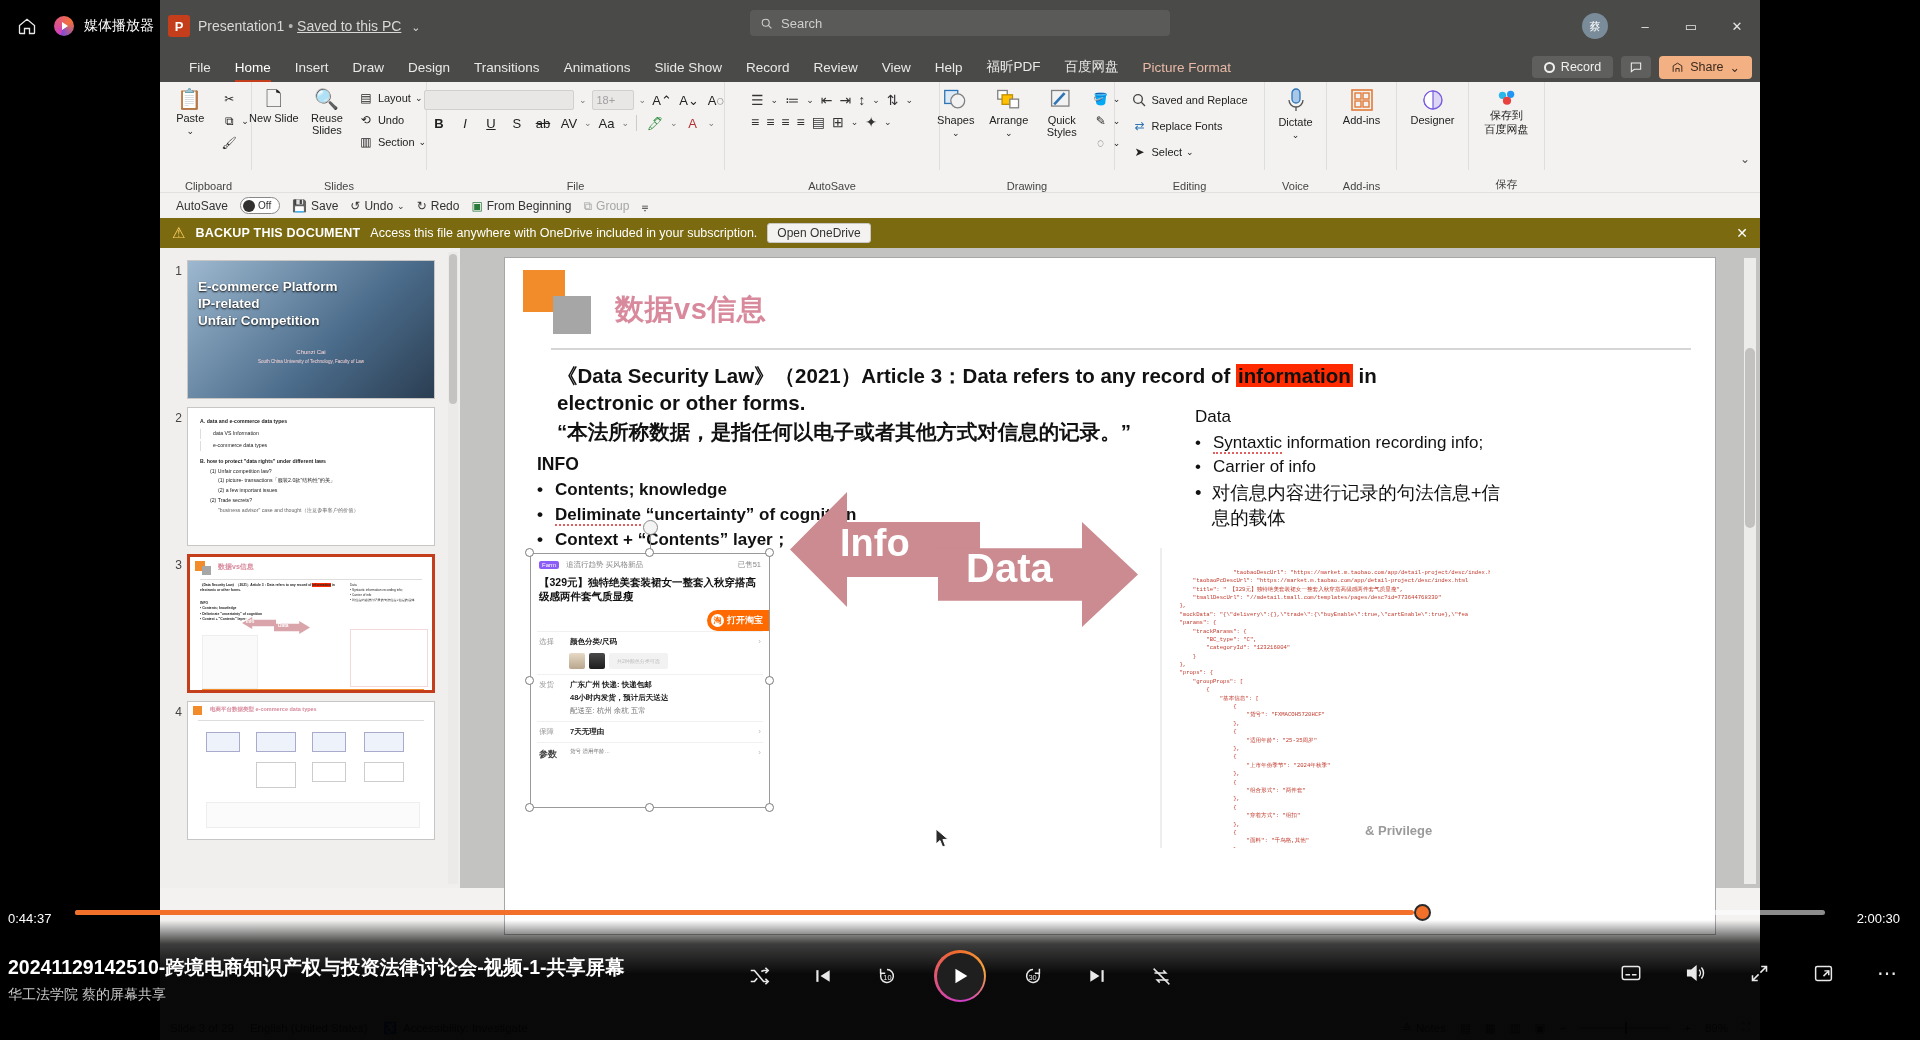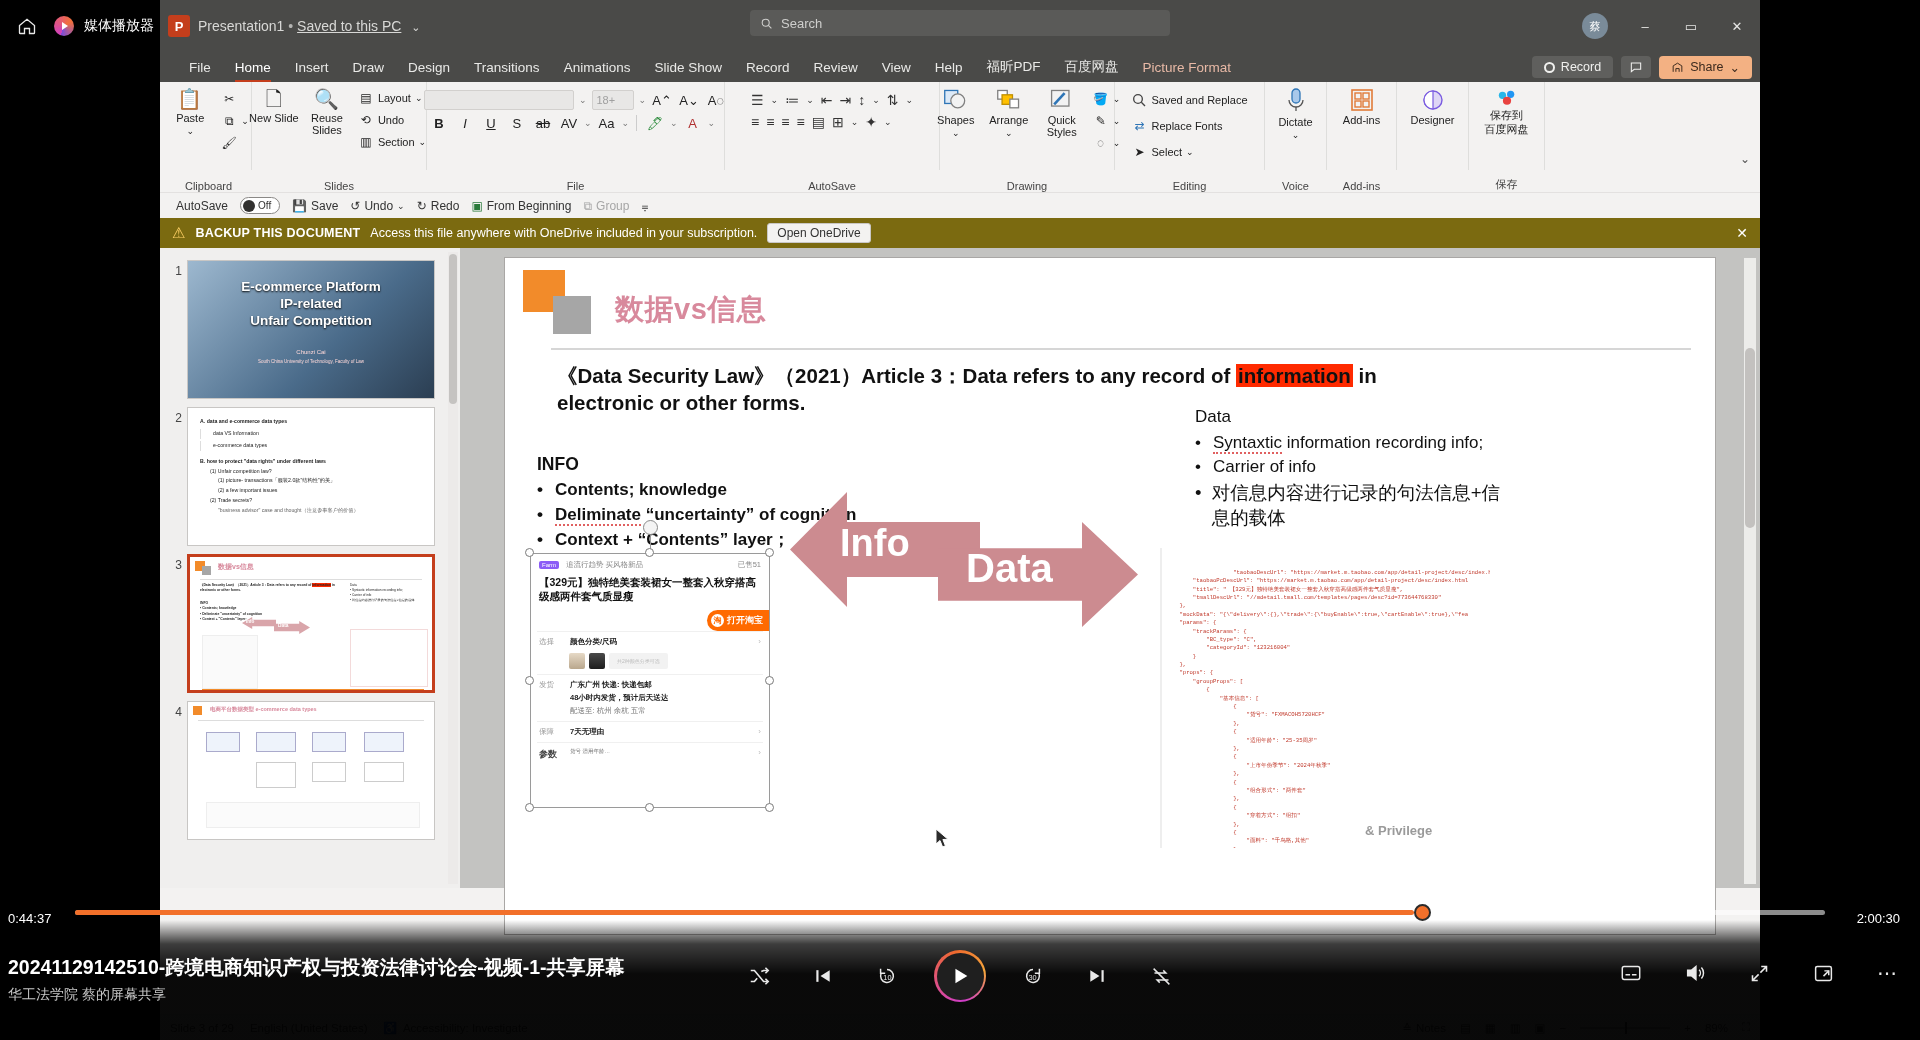--- a/index.html
+++ b/index.html
@@ -531,21 +531,21 @@
       <span class="x">✕</span>
     </div>
 
     <div class="workspace">
 
       <div class="thumbs">
 
         <div class="thumb-row">
           <span class="thumb-num">1</span>
           <div class="thumb" style="background:linear-gradient(135deg,#9db8cf,#4a6b8a 60%,#2b3e52)">
-            <div style="position:absolute;left:10px;top:18px;right:10px;text-align:center;color:#fff;font-weight:bold;font-size:13.5px;line-height:1.25;text-shadow:0 1px 2px #000">
+            <div style="position:absolute;left:10px;top:18px;right:10px;color:#fff;font-weight:bold;font-size:13.5px;line-height:1.25;text-shadow:0 1px 2px #000">
               <div>E-commerce Platform</div>
               <div>IP-related</div>
               <div>Unfair Competition</div>
             </div>
             <div style="position:absolute;left:0;right:0;top:88px;text-align:center;color:#ffd9d9;font-size:6px">Chunzi Cai</div>
             <div style="position:absolute;left:0;right:0;top:98px;text-align:center;color:#ffd9d9;font-size:4.5px">South China University of Technology, Faculty of Law</div>
           </div>
         </div>
 
         <div class="thumb-row">
@@ -610,20 +610,21 @@
       <div class="slide-pane">
         <div class="slide">
 
           <div class="sq-orange"></div>
           <div class="sq-gray"></div>
           <div class="slide-title">数据vs信息</div>
           <div class="hr"></div>
 
           <div class="law">
             <span>《Data Security Law》（2021）Article 3：Data refers to any record of </span><span class="hl">information</span><span> in electronic or other forms.</span>
+            <div style="margin-top:2px">“本法所称数据，是指任何以电子或者其他方式对信息的记录。”</div>
           </div>
 
           <div class="info-block">
             <div class="h">INFO</div>
             <div class="bl">
                 <span class="d">•</span>
                 <span>Contents; knowledge</span>
               </div>
             <div class="bl">
                 <span class="d">•</span>

